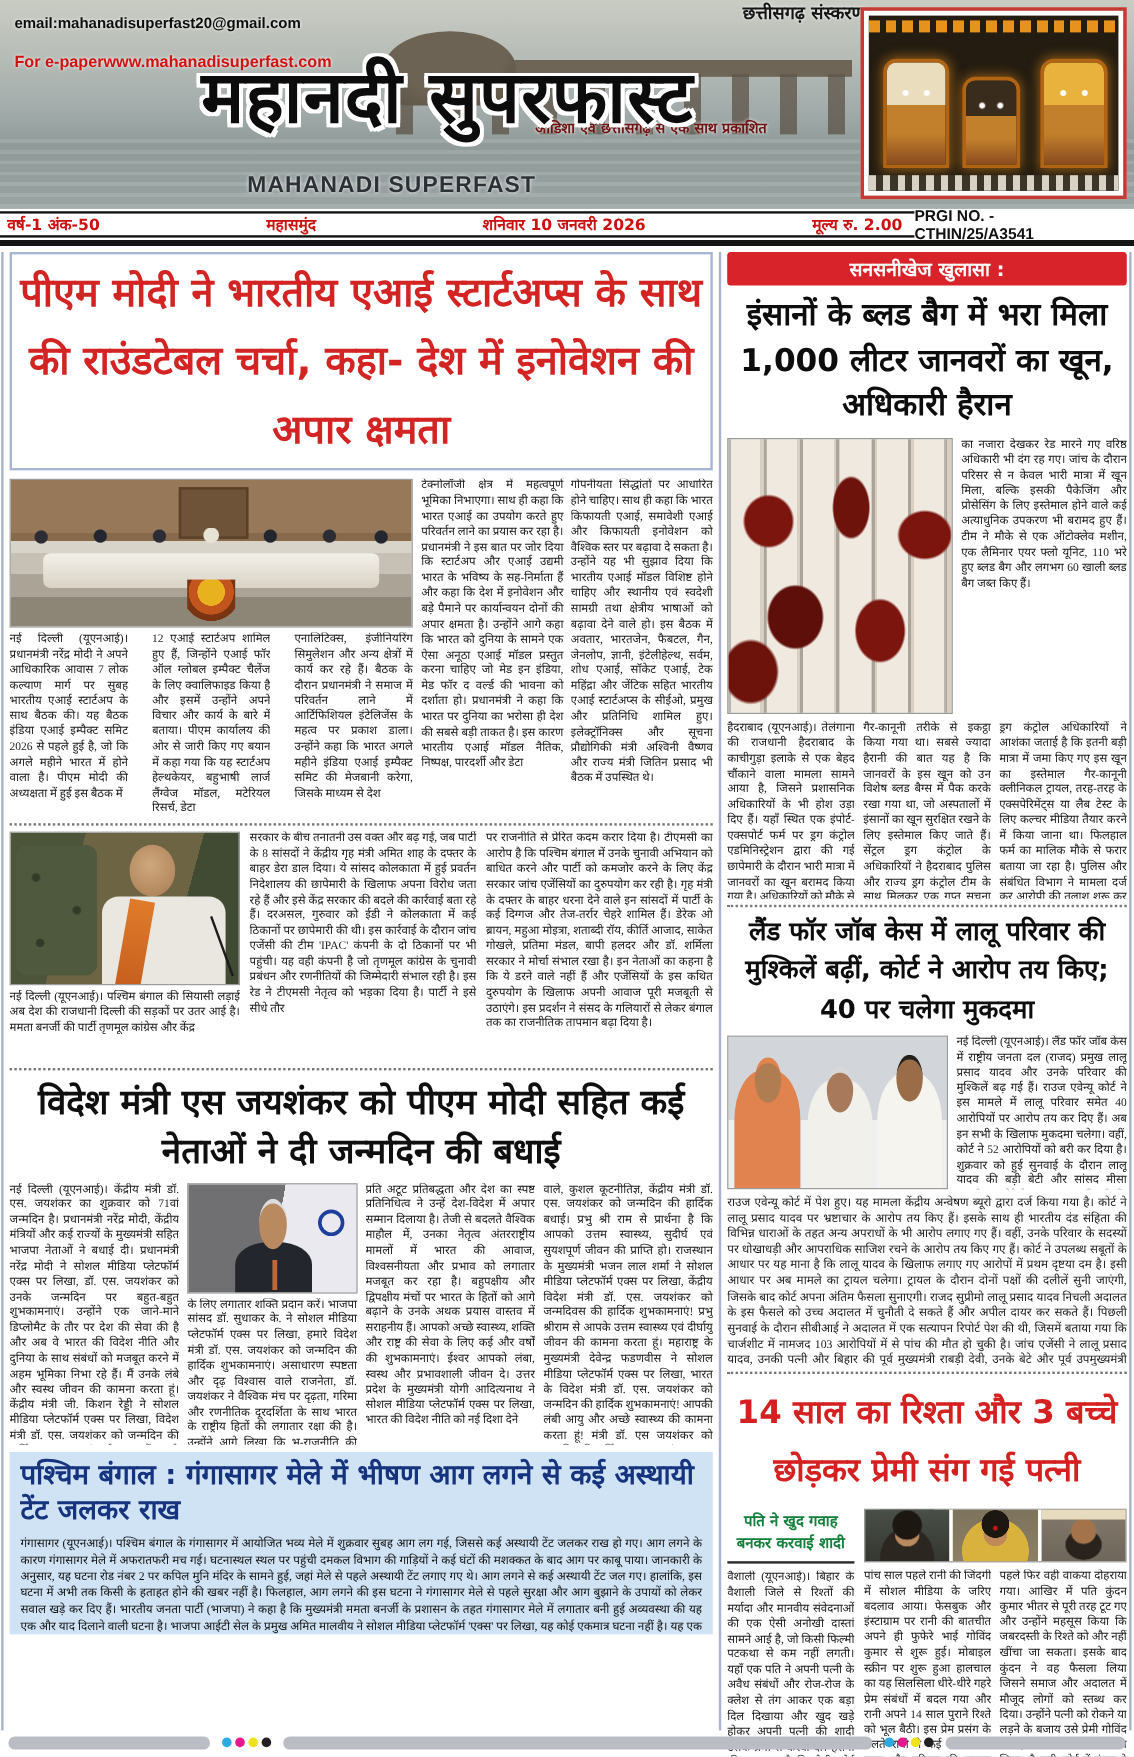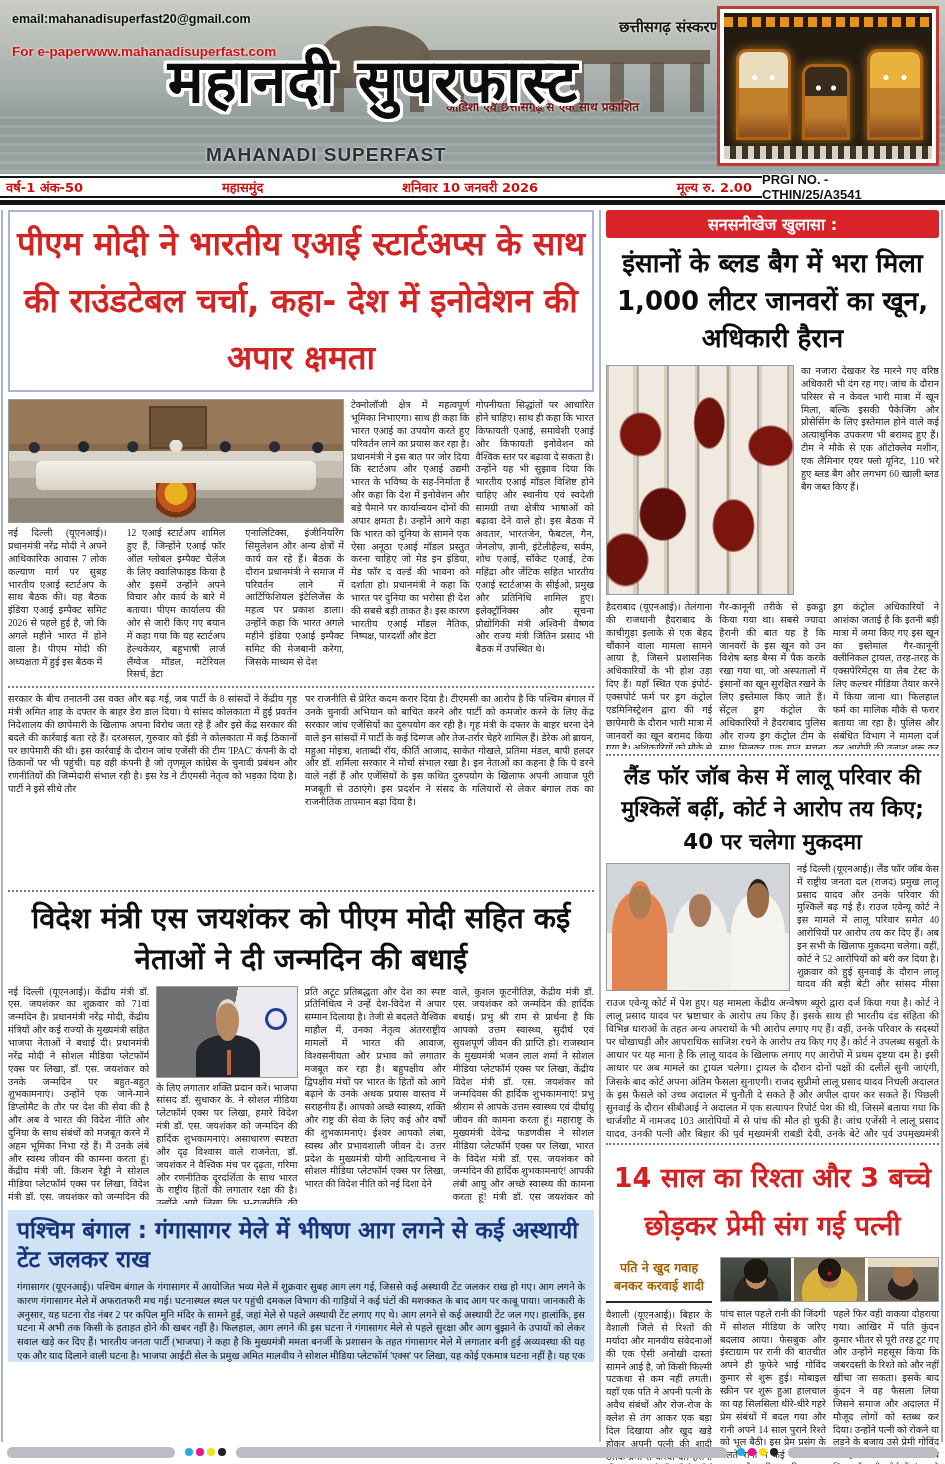--- a/index.html
+++ b/index.html
@@ -10,21 +10,21 @@
     background:linear-gradient(#c9ccc3 0%,#b6bcb6 28%,#a3acab 52%,#8f9a99 70%,#9aa4a2 100%);}
   .hd-bridge{position:absolute;right:235px;top:50px;width:380px;height:14px;background:#6e6557;}
   .hd-piers{position:absolute;right:235px;top:62px;width:380px;height:50px;
     background:repeating-linear-gradient(90deg,rgba(92,82,70,.75) 0 14px,transparent 14px 40px);}
   .hd-hill{position:absolute;left:320px;top:26px;width:110px;height:62px;border-radius:50% 50% 20% 20%;
     background:radial-gradient(ellipse at 50% 20%,#6d6354 0 60%,#565043 100%);}
   .hd-water{position:absolute;left:0;bottom:0;width:100%;height:58px;
     background:repeating-linear-gradient(180deg,rgba(255,255,255,.12) 0 3px,transparent 3px 9px);}
   .hd-email{position:absolute;left:12px;top:12px;font:700 12.5px "Liberation Sans",sans-serif;color:#0d0d0d;text-shadow:0 0 3px #fff;}
   .hd-epaper{position:absolute;left:12px;top:44px;font:700 13.5px "Liberation Sans",sans-serif;color:#d01212;text-shadow:0 0 3px #fff;}
-  .hd-edition{position:absolute;left:600px;top:16px;font:700 15px "DejaVu Sans",sans-serif;color:#151515;text-shadow:0 0 3px #fff;padding-left:19px;}
+  .hd-edition{position:absolute;left:600px;top:0;font:700 15px "DejaVu Sans",sans-serif;color:#151515;text-shadow:0 0 3px #fff;padding-left:19px;}
   .hd-publish{position:absolute;left:446px;top:98px;font:700 12px "DejaVu Sans",sans-serif;color:#6e1414;text-shadow:0 0 3px #fff;}
   .hd-title{position:absolute;left:88px;top:38px;width:570px;text-align:center;
     font:800 60px "DejaVu Sans",sans-serif;color:#0c0c0c;letter-spacing:1px;
     text-shadow:-3px -3px 0 #fff,3px -3px 0 #fff,-3px 3px 0 #fff,3px 3px 0 #fff,0 -3px 0 #fff,0 3px 0 #fff,-3px 0 0 #fff,3px 0 0 #fff;}
   .hd-title-en{position:absolute;left:158px;top:144px;font:700 19px "Liberation Sans",sans-serif;color:#2c3136;letter-spacing:1px;text-shadow:0 0 3px #fff;padding-left:48px;}
   .jagbox{position:absolute;right:6px;top:6px;width:222px;height:160px;background:#fff;border:3px solid #c43a35;box-sizing:border-box;padding:4px;}
   .jaginner{position:relative;width:100%;height:100%;background:#241c11;overflow:hidden;}
   .jag-garland{position:absolute;left:0;top:4px;width:100%;height:10px;
     background:repeating-linear-gradient(90deg,#e8921e 0 9px,#241c11 9px 14px);}
   .jag-checker{position:absolute;left:0;bottom:0;width:100%;height:13px;
@@ -122,21 +122,21 @@
   .ll-h1{position:absolute;left:12%;top:14%;width:12%;height:26%;border-radius:50%;background:#b07c52;border-top:5px solid #e0834e;}
   .ll-f2{position:absolute;left:36%;bottom:0;width:30%;height:72%;border-radius:42% 42% 0 0;background:#f2f0ea;}
   .ll-h2{position:absolute;left:45%;top:20%;width:12%;height:26%;border-radius:50%;background:#a8795a;border-top:5px solid #d8d8d8;}
   .ll-f3{position:absolute;right:2%;bottom:0;width:30%;height:76%;border-radius:42% 42% 0 0;background:#f6f4ee;}
   .ll-h3{position:absolute;right:11%;top:12%;width:12%;height:28%;border-radius:50%;background:#9a6c48;border-top:4px solid #23201c;}
   .la-side{flex:1;}
   .la-rest{height:142px;margin-top:5px;font-size:9.8px;}
   .wf-head{color:#d42020;font:800 27px "DejaVu Sans",sans-serif;line-height:1.8;text-align:center;margin:9px 0 6px;}
   .wf-top{display:flex;gap:8px;}
   .wf-left{width:106px;flex:0 0 auto;display:flex;flex-direction:column;}
-  .wf-sub{font:800 12.5px "DejaVu Sans",sans-serif;text-align:center;line-height:1.45;color:#a16207;
+  .wf-sub{font:800 12.5px "DejaVu Sans",sans-serif;text-align:center;line-height:1.45;color:#15803d;
     border-bottom:2px solid #2a2a2a;padding:2px 1px 6px;margin-bottom:6px;}
   .wf-c1{flex:1;}
   .wf-right{flex:1;display:flex;flex-direction:column;}
   .faces{height:80px;display:flex;gap:3px;border:1px solid #9a9a9a;box-sizing:border-box;}
   .face{flex:1;overflow:hidden;}
   .face1{background:
      radial-gradient(circle at 50% 30%,#1d1712 0 26%,transparent 27%),
      radial-gradient(circle at 50% 48%,#b9895f 0 24%,transparent 25%),
      radial-gradient(ellipse at 50% 95%,#2c2620 0 45%,transparent 46%),
      linear-gradient(#4a4f48,#33372f);}
@@ -225,20 +225,30 @@
       </div>
       <div class="a1-right">
         <div class="col">टेक्नोलॉजी क्षेत्र में महत्वपूर्ण भूमिका निभाएगा। साथ ही कहा कि भारत एआई का उपयोग करते हुए परिवर्तन लाने का प्रयास कर रहा है। प्रधानमंत्री ने इस बात पर जोर दिया कि स्टार्टअप और एआई उद्यमी भारत के भविष्य के सह-निर्माता हैं और कहा कि देश में इनोवेशन और बड़े पैमाने पर कार्यान्वयन दोनों की अपार क्षमता है। उन्होंने आगे कहा कि भारत को दुनिया के सामने एक ऐसा अनूठा एआई मॉडल प्रस्तुत करना चाहिए जो मेड इन इंडिया, मेड फॉर द वर्ल्ड की भावना को दर्शाता हो। प्रधानमंत्री ने कहा कि भारत पर दुनिया का भरोसा ही देश की सबसे बड़ी ताकत है। इस कारण भारतीय एआई मॉडल नैतिक, निष्पक्ष, पारदर्शी और डेटा</div>
         <div class="col">गोपनीयता सिद्धांतों पर आधारित होने चाहिए। साथ ही कहा कि भारत किफायती एआई, समावेशी एआई और किफायती इनोवेशन को वैश्विक स्तर पर बढ़ावा दे सकता है। उन्होंने यह भी सुझाव दिया कि भारतीय एआई मॉडल विशिष्ट होने चाहिए और स्थानीय एवं स्वदेशी सामग्री तथा क्षेत्रीय भाषाओं को बढ़ावा देने वाले हो। इस बैठक में अवतार, भारतजेन, फैबटल, गैन, जेनलोप, ज्ञानी, इंटेलीहेल्थ, सर्वम, शोध एआई, सॉकेट एआई, टेक महिंद्रा और जेंटिक सहित भारतीय एआई स्टार्टअप्स के सीईओ, प्रमुख और प्रतिनिधि शामिल हुए। इलेक्ट्रॉनिक्स और सूचना प्रौद्योगिकी मंत्री अश्विनी वैष्णव और राज्य मंत्री जितिन प्रसाद भी बैठक में उपस्थित थे।</div>
       </div>
     </div>
 
     <hr class="dotsep">
 
     <div class="a2-body">
+      <div class="a2-left">
+        <div class="a2-photo">
+          <div class="as-chair"></div>
+          <div class="as-head"></div>
+          <div class="as-body"></div>
+          <div class="as-sash"></div>
+          <div class="as-mic"></div>
+        </div>
+        <div class="col">नई दिल्ली (यूएनआई)। पश्चिम बंगाल की सियासी लड़ाई अब देश की राजधानी दिल्ली की सड़कों पर उतर आई है। ममता बनर्जी की पार्टी तृणमूल कांग्रेस और केंद्र</div>
+      </div>
       <div class="col">सरकार के बीच तनातनी उस वक्त और बढ़ गई, जब पार्टी के 8 सांसदों ने केंद्रीय गृह मंत्री अमित शाह के दफ्तर के बाहर डेरा डाल दिया। ये सांसद कोलकाता में हुई प्रवर्तन निदेशालय की छापेमारी के खिलाफ अपना विरोध जता रहे हैं और इसे केंद्र सरकार की बदले की कार्रवाई बता रहे हैं। दरअसल, गुरुवार को ईडी ने कोलकाता में कई ठिकानों पर छापेमारी की थी। इस कार्रवाई के दौरान जांच एजेंसी की टीम 'IPAC' कंपनी के दो ठिकानों पर भी पहुंची। यह वही कंपनी है जो तृणमूल कांग्रेस के चुनावी प्रबंधन और रणनीतियों की जिम्मेदारी संभाल रही है। इस रेड ने टीएमसी नेतृत्व को भड़का दिया है। पार्टी ने इसे सीधे तौर</div>
       <div class="col">पर राजनीति से प्रेरित कदम करार दिया है। टीएमसी का आरोप है कि पश्चिम बंगाल में उनके चुनावी अभियान को बाधित करने और पार्टी को कमजोर करने के लिए केंद्र सरकार जांच एजेंसियों का दुरुपयोग कर रही है। गृह मंत्री के दफ्तर के बाहर धरना देने वाले इन सांसदों में पार्टी के कई दिग्गज और तेज-तर्रार चेहरे शामिल हैं। डेरेक ओ ब्रायन, महुआ मोइत्रा, शताब्दी रॉय, कीर्ति आजाद, साकेत गोखले, प्रतिमा मंडल, बापी हलदर और डॉ. शर्मिला सरकार ने मोर्चा संभाल रखा है। इन नेताओं का कहना है कि ये डरने वाले नहीं हैं और एजेंसियों के इस कथित दुरुपयोग के खिलाफ अपनी आवाज पूरी मजबूती से उठाएंगे। इस प्रदर्शन ने संसद के गलियारों से लेकर बंगाल तक का राजनीतिक तापमान बढ़ा दिया है।</div>
     </div>
 
     <hr class="dotsep">
 
     <div class="a3-head">विदेश मंत्री एस जयशंकर को पीएम मोदी सहित कई नेताओं ने दी जन्मदिन की बधाई</div>
     <div class="a3-body">
       <div class="col">नई दिल्ली (यूएनआई)। केंद्रीय मंत्री डॉ. एस. जयशंकर का शुक्रवार को 71वां जन्मदिन है। प्रधानमंत्री नरेंद्र मोदी, केंद्रीय मंत्रियों और कई राज्यों के मुख्यमंत्री सहित भाजपा नेताओं ने बधाई दी। प्रधानमंत्री नरेंद्र मोदी ने सोशल मीडिया प्लेटफॉर्म एक्स पर लिखा, डॉ. एस. जयशंकर को उनके जन्मदिन पर बहुत-बहुत शुभकामनाएं। उन्होंने एक जाने-माने डिप्लोमैट के तौर पर देश की सेवा की है और अब वे भारत की विदेश नीति और दुनिया के साथ संबंधों को मजबूत करने में अहम भूमिका निभा रहे हैं। मैं उनके लंबे और स्वस्थ जीवन की कामना करता हूं। केंद्रीय मंत्री जी. किशन रेड्डी ने सोशल मीडिया प्लेटफॉर्म एक्स पर लिखा, विदेश मंत्री डॉ. एस. जयशंकर को जन्मदिन की हार्दिक शुभकामनाएं। ईश्वर उन्हें अच्छे स्वास्थ्य, लंबी उम्र और देश की सेवा करने</div>
       <div class="a3-c2">

